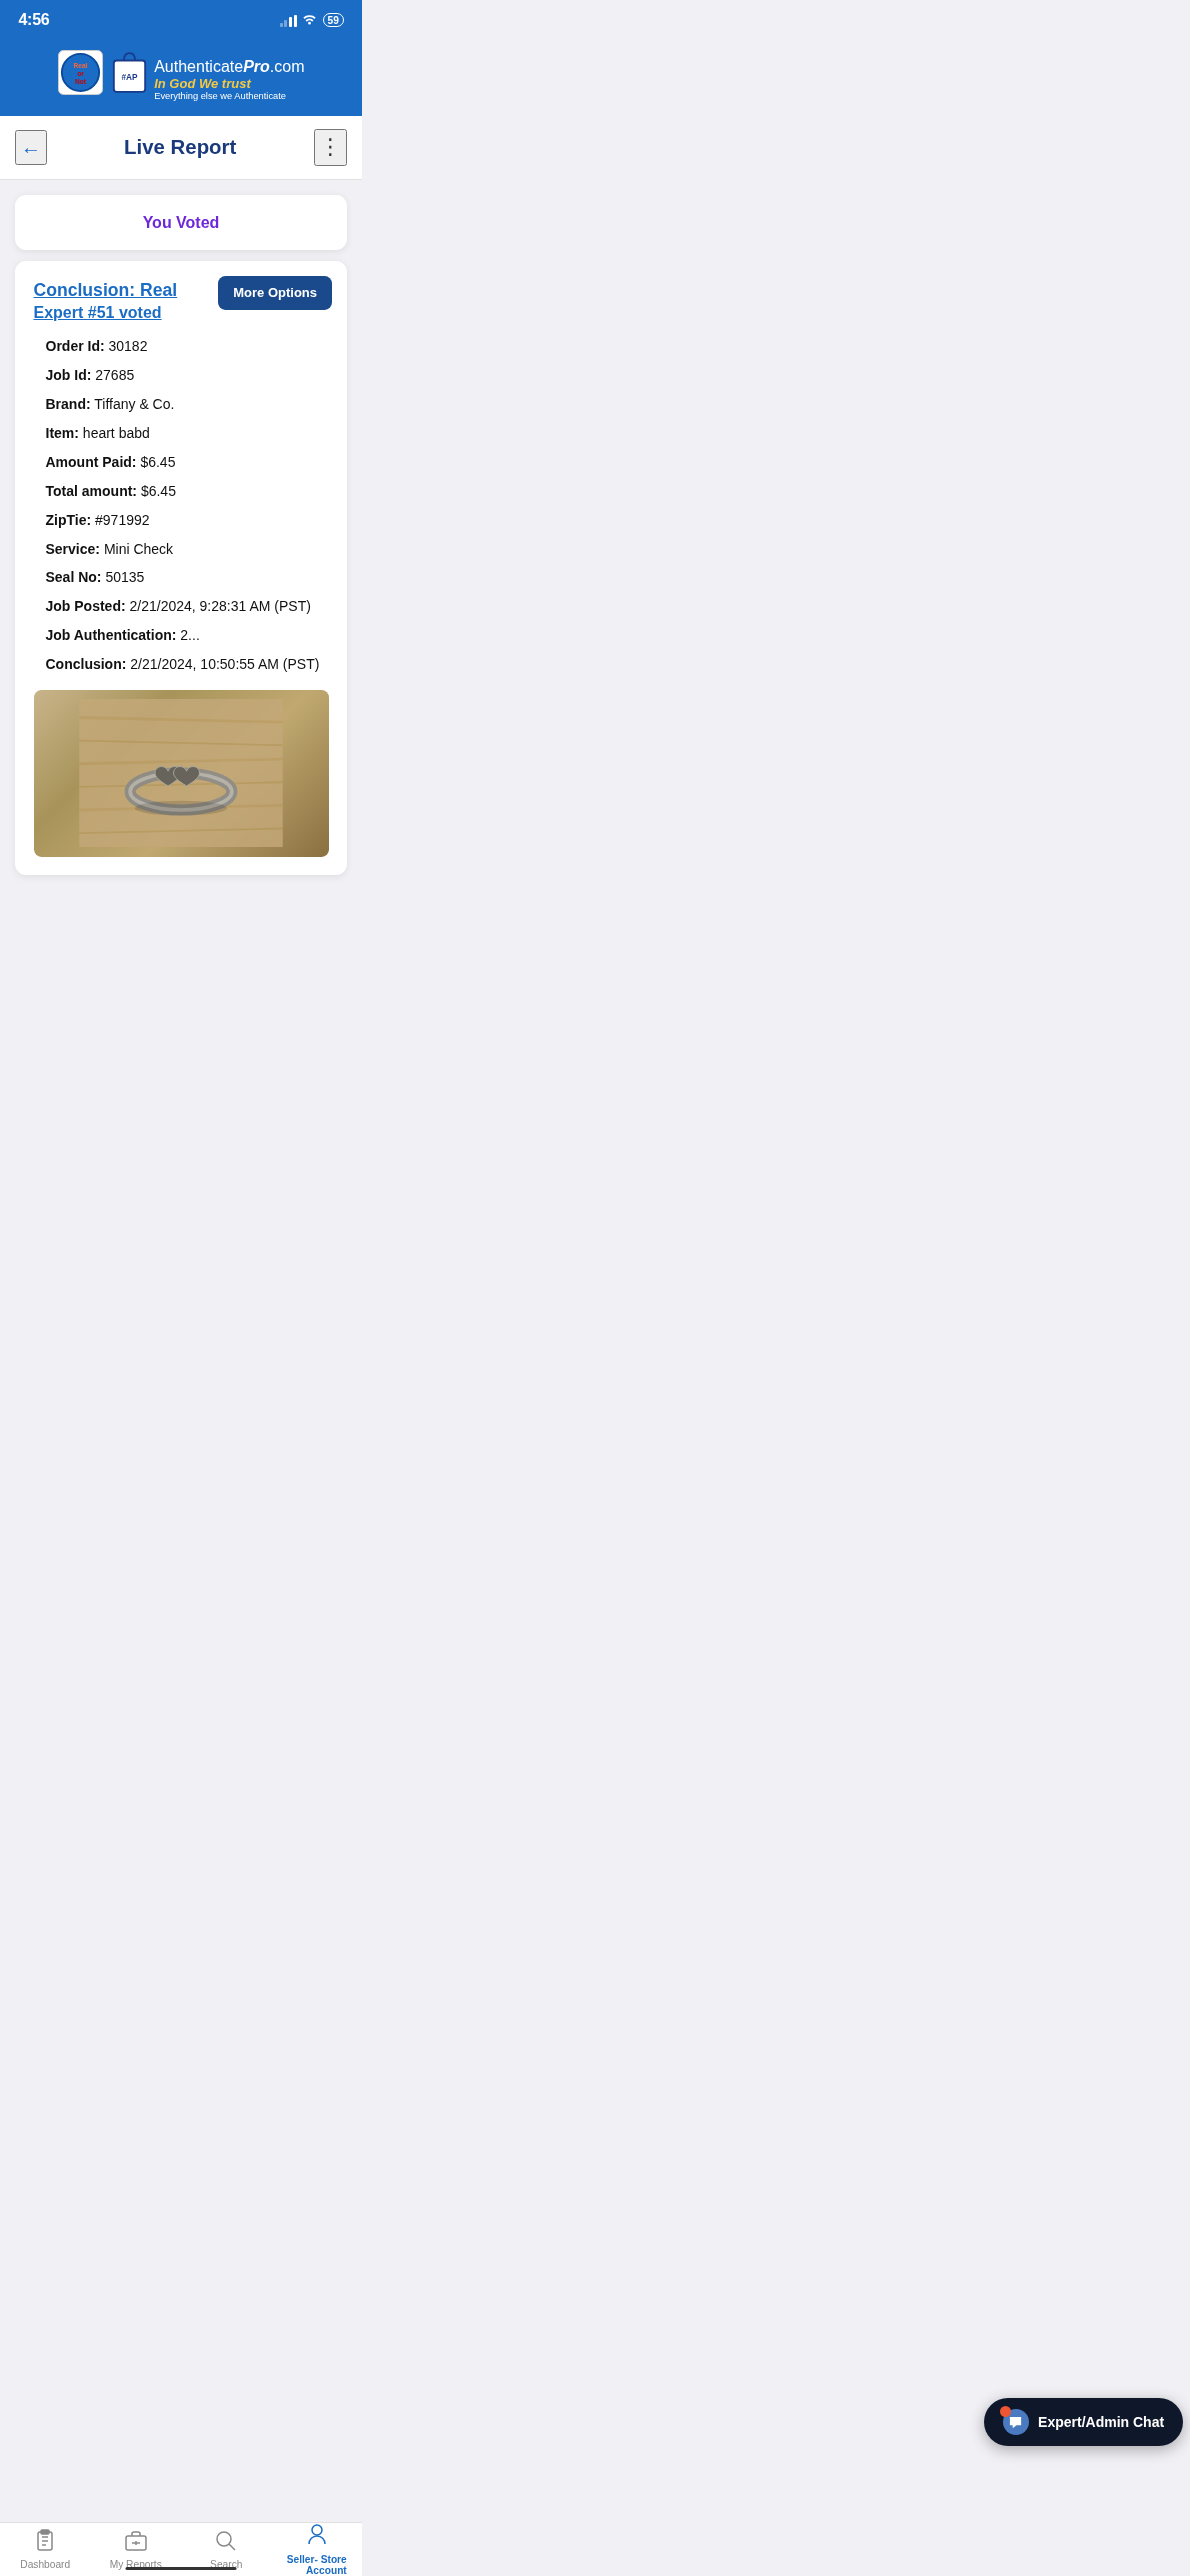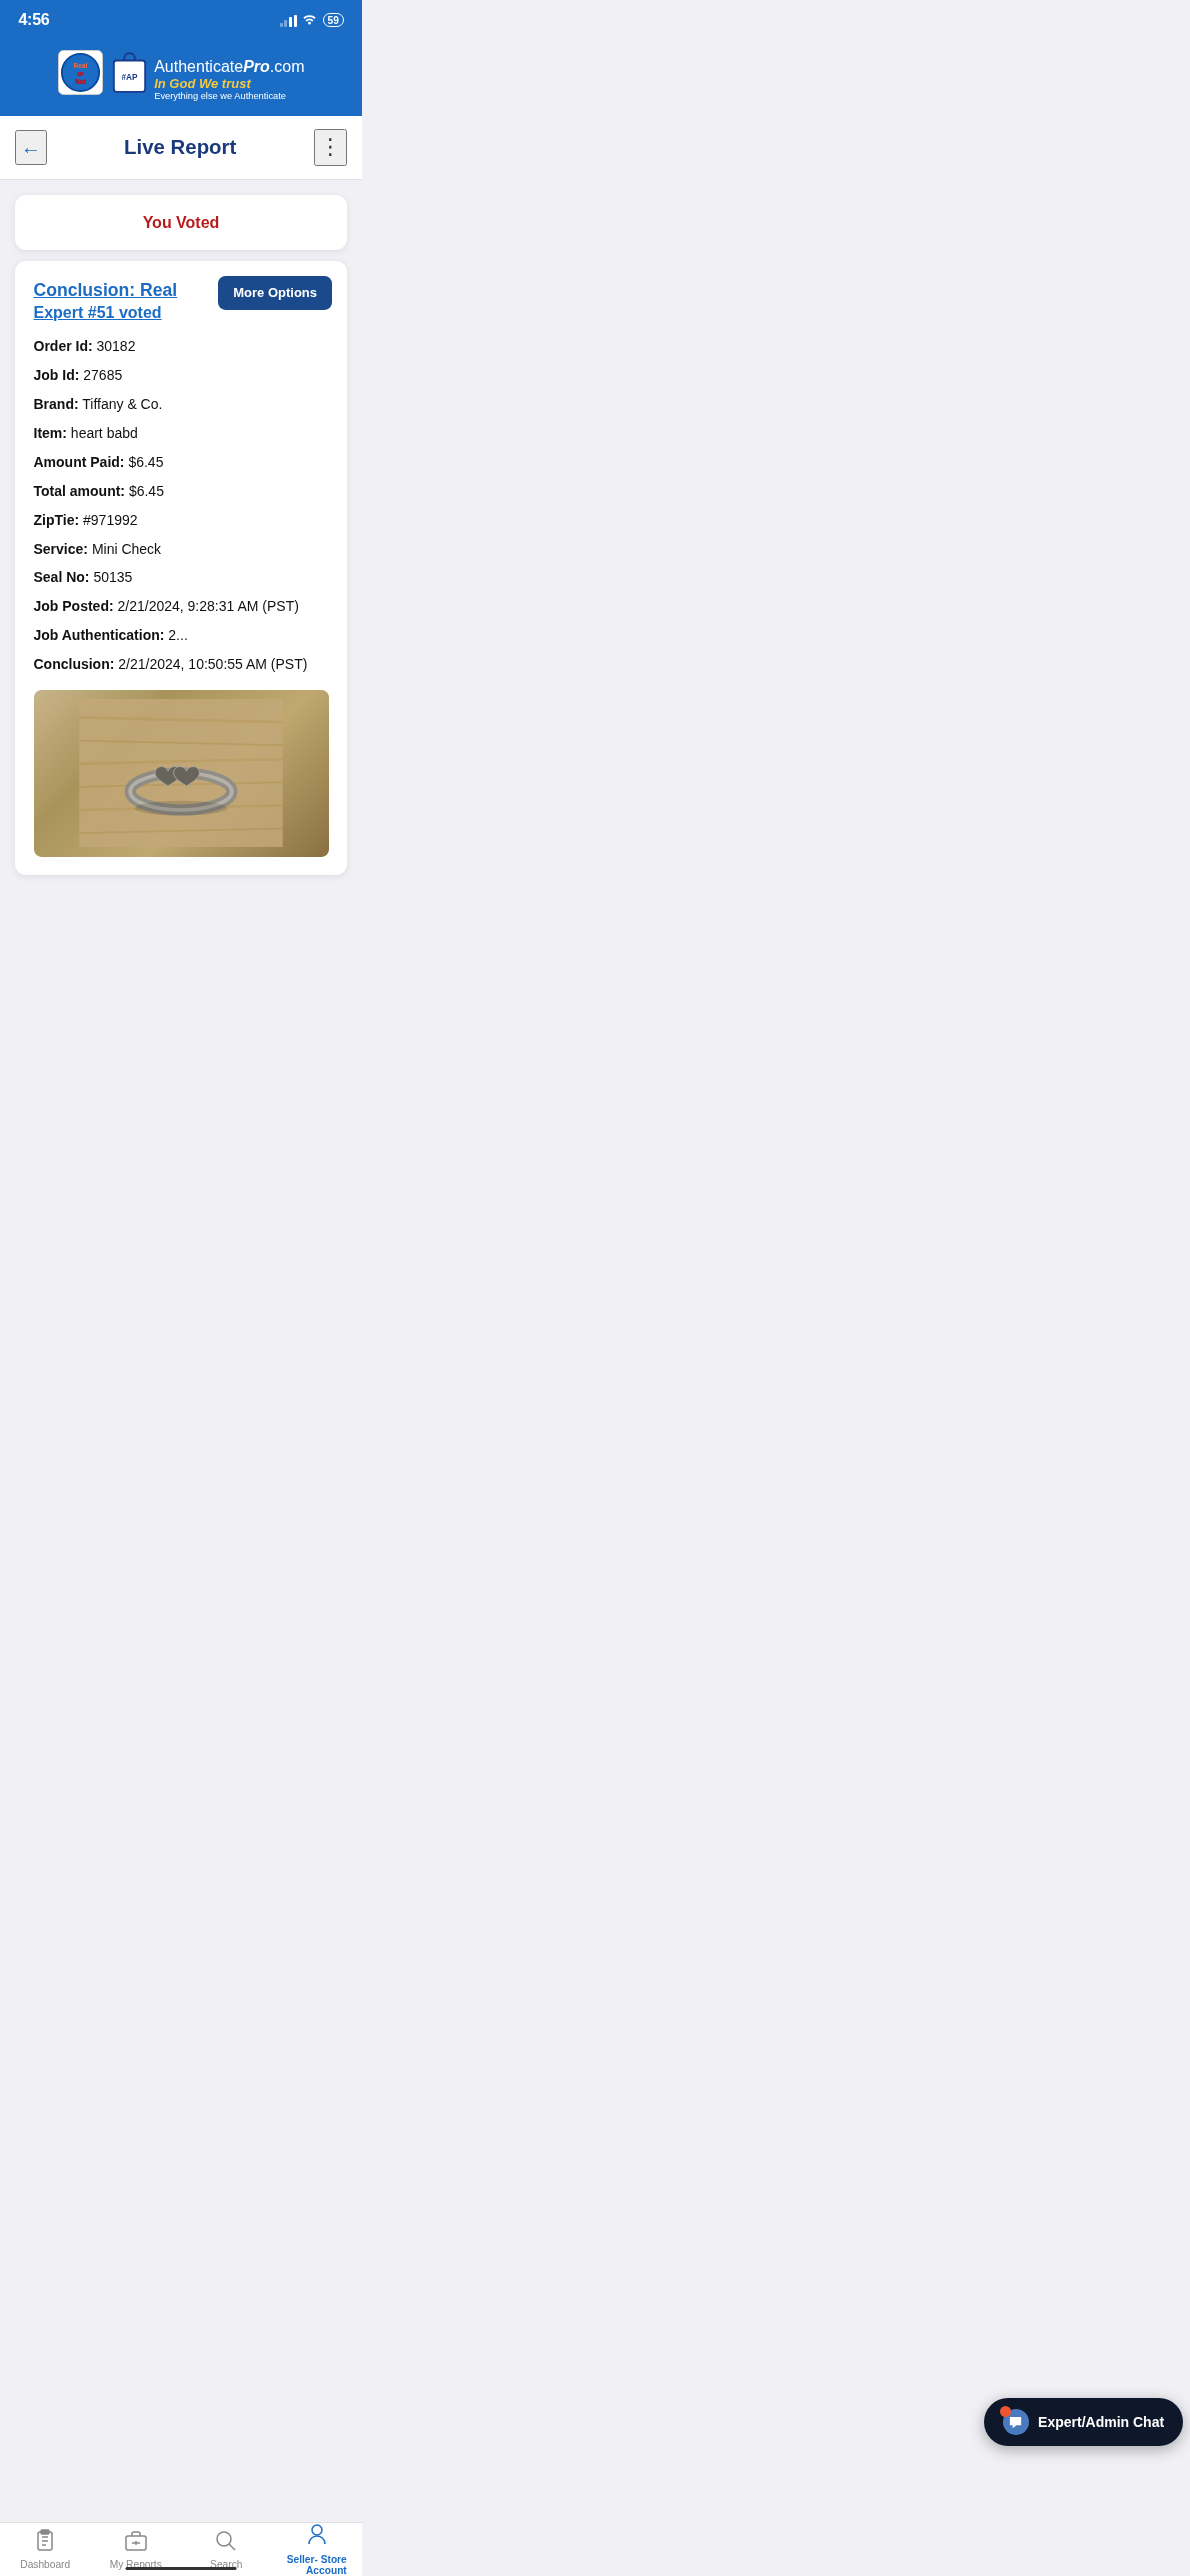--- a/index.html
+++ b/index.html
@@ -151,21 +151,21 @@
       background: white;
       border-radius: 11px;
       padding: 18.5px;
       text-align: center;
       box-shadow: 0 1.9px 7.4px rgba(0,0,0,0.08);
     }
 
     .voted-text {
       font-size: 16px;
       font-weight: 700;
-      color: #b91c1c;
+      color: #6d28d9;
     }
 
     
     .report-card {
       background: white;
       border-radius: 11px;
       padding: 18.5px;
       box-shadow: 0 1.9px 7.4px rgba(0,0,0,0.08);
       position: relative;
     }
@@ -204,20 +204,21 @@
 
     .detail-row {
       font-size: 14px;
       color: #111;
       margin-bottom: 9.3px;
       line-height: 1.4;
     }
 
     .detail-label {
       font-weight: 700;
+      margin-left: 12px;
     }
 
     .detail-value {
       font-weight: 400;
     }
 
     
     .product-image-container {
       margin-top: 15px;
       border-radius: 7.4px;

